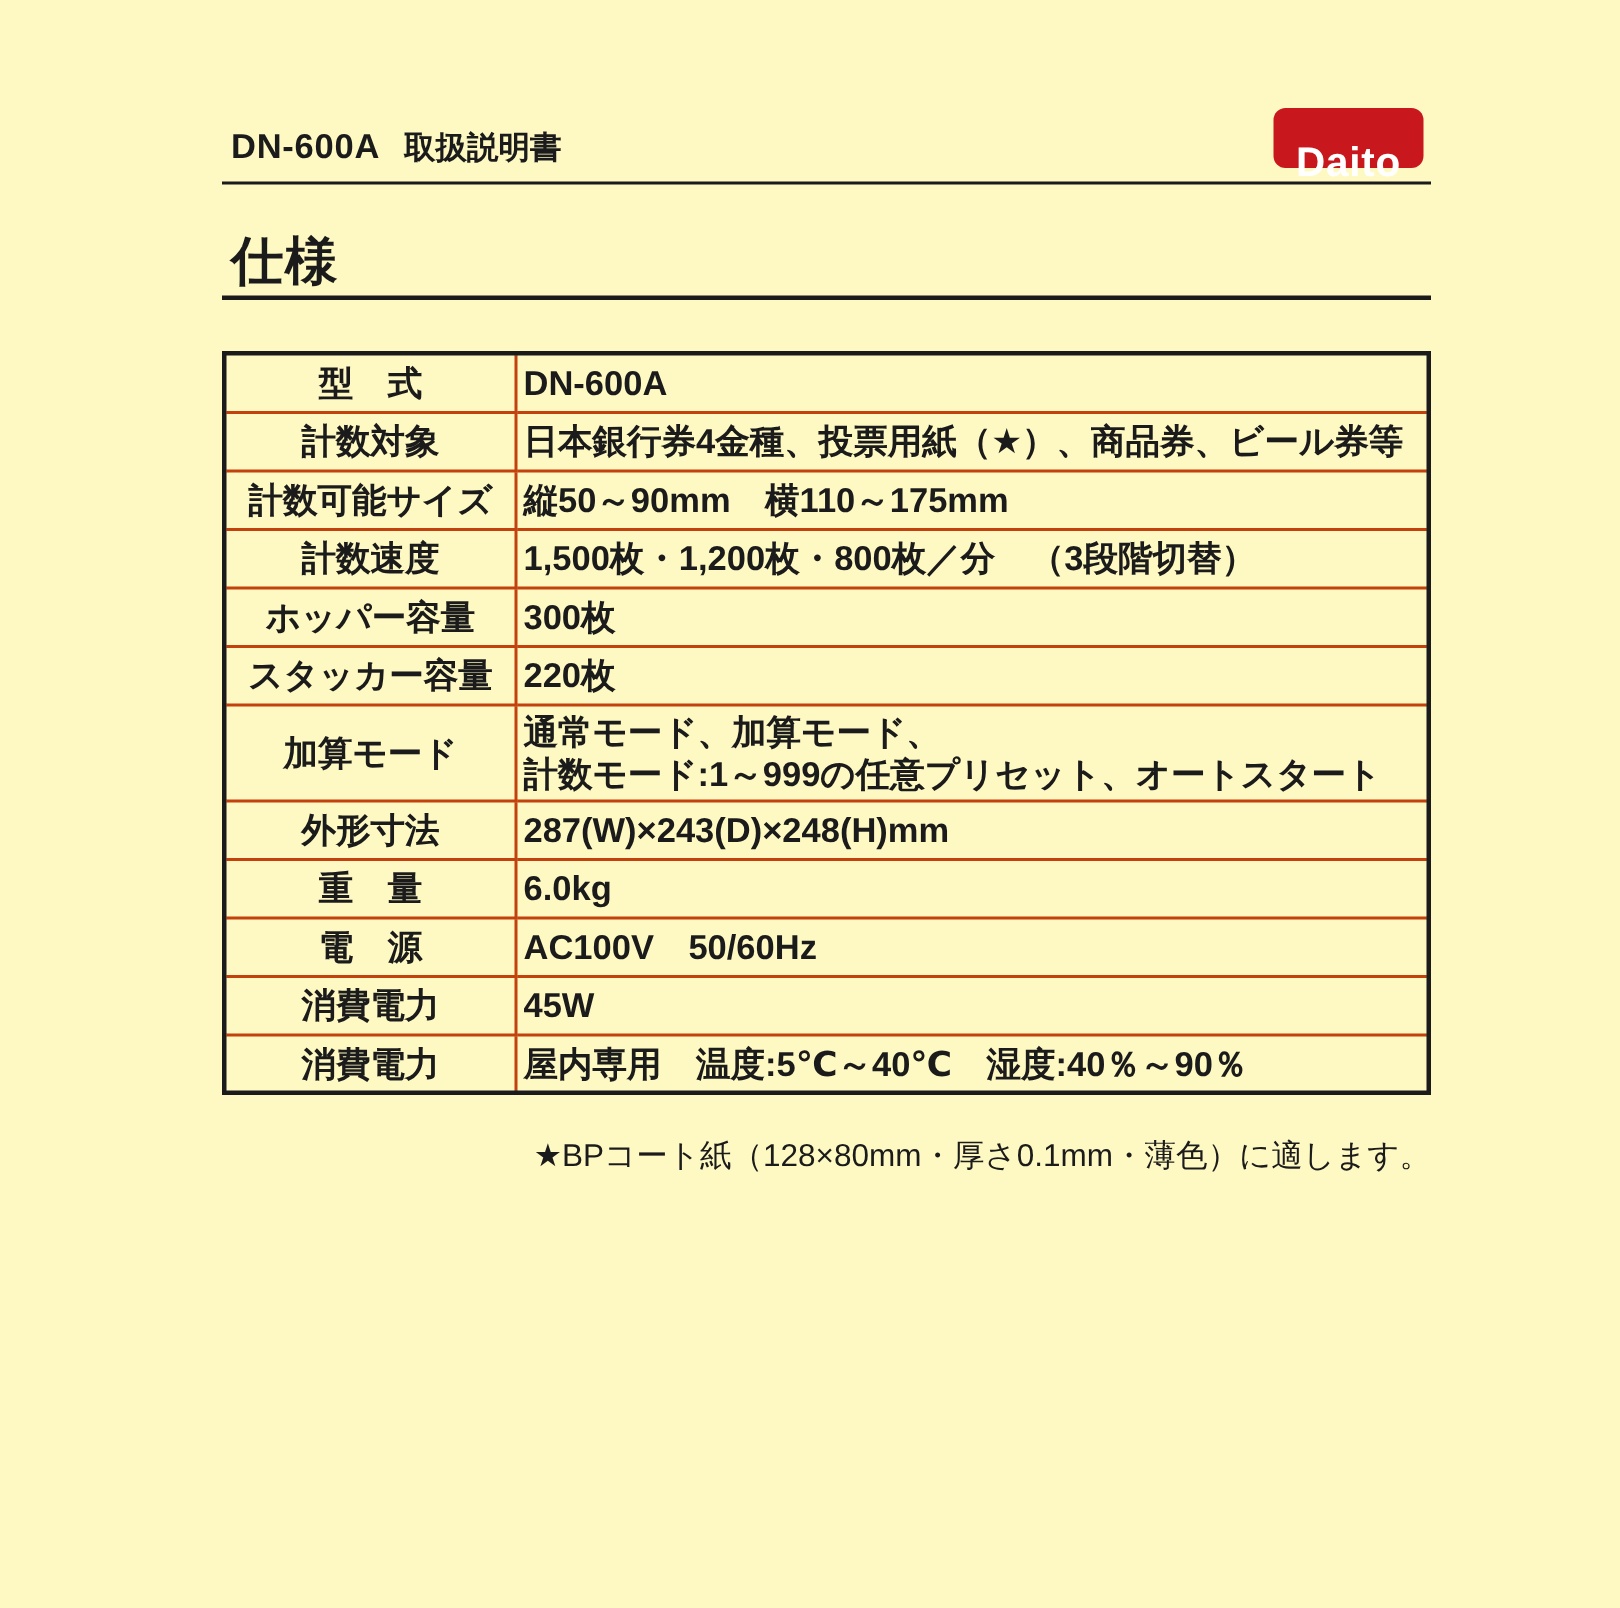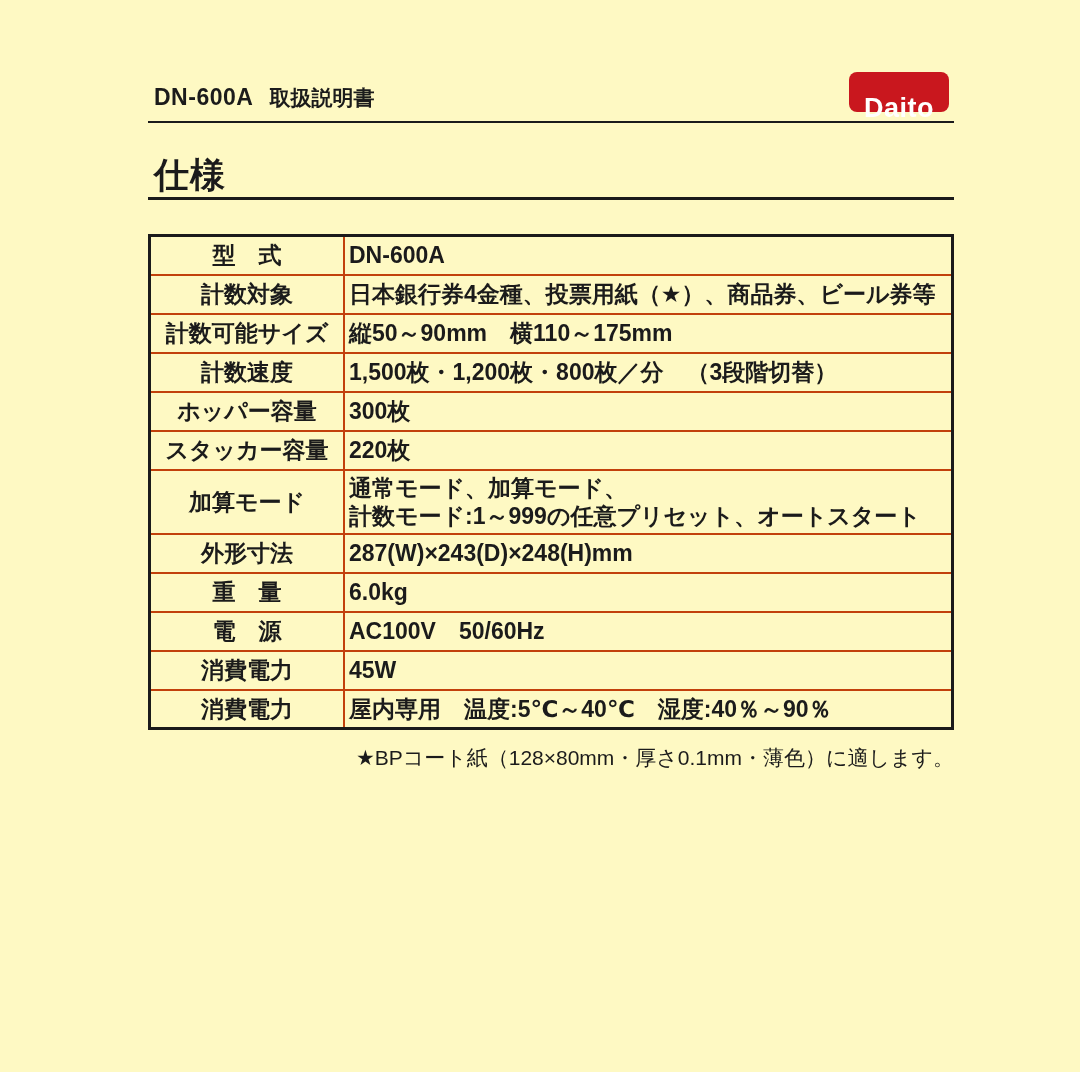--- a/index.html
+++ b/index.html
@@ -93,21 +93,21 @@
   td.label-cell {
     width: 184px;
     text-align: center;
   }
   td.value-cell {
     padding-left: 19px;
     white-space: pre-line;
   }
   
   .notes {
-    margin-top: 13px;
+    margin-top: 26px;
     text-align: right;
     font-size: 21px;
     line-height: 30px;
   }
 </style>
 </head>
 <body>
 
 <div class="page">
   <div class="content">

